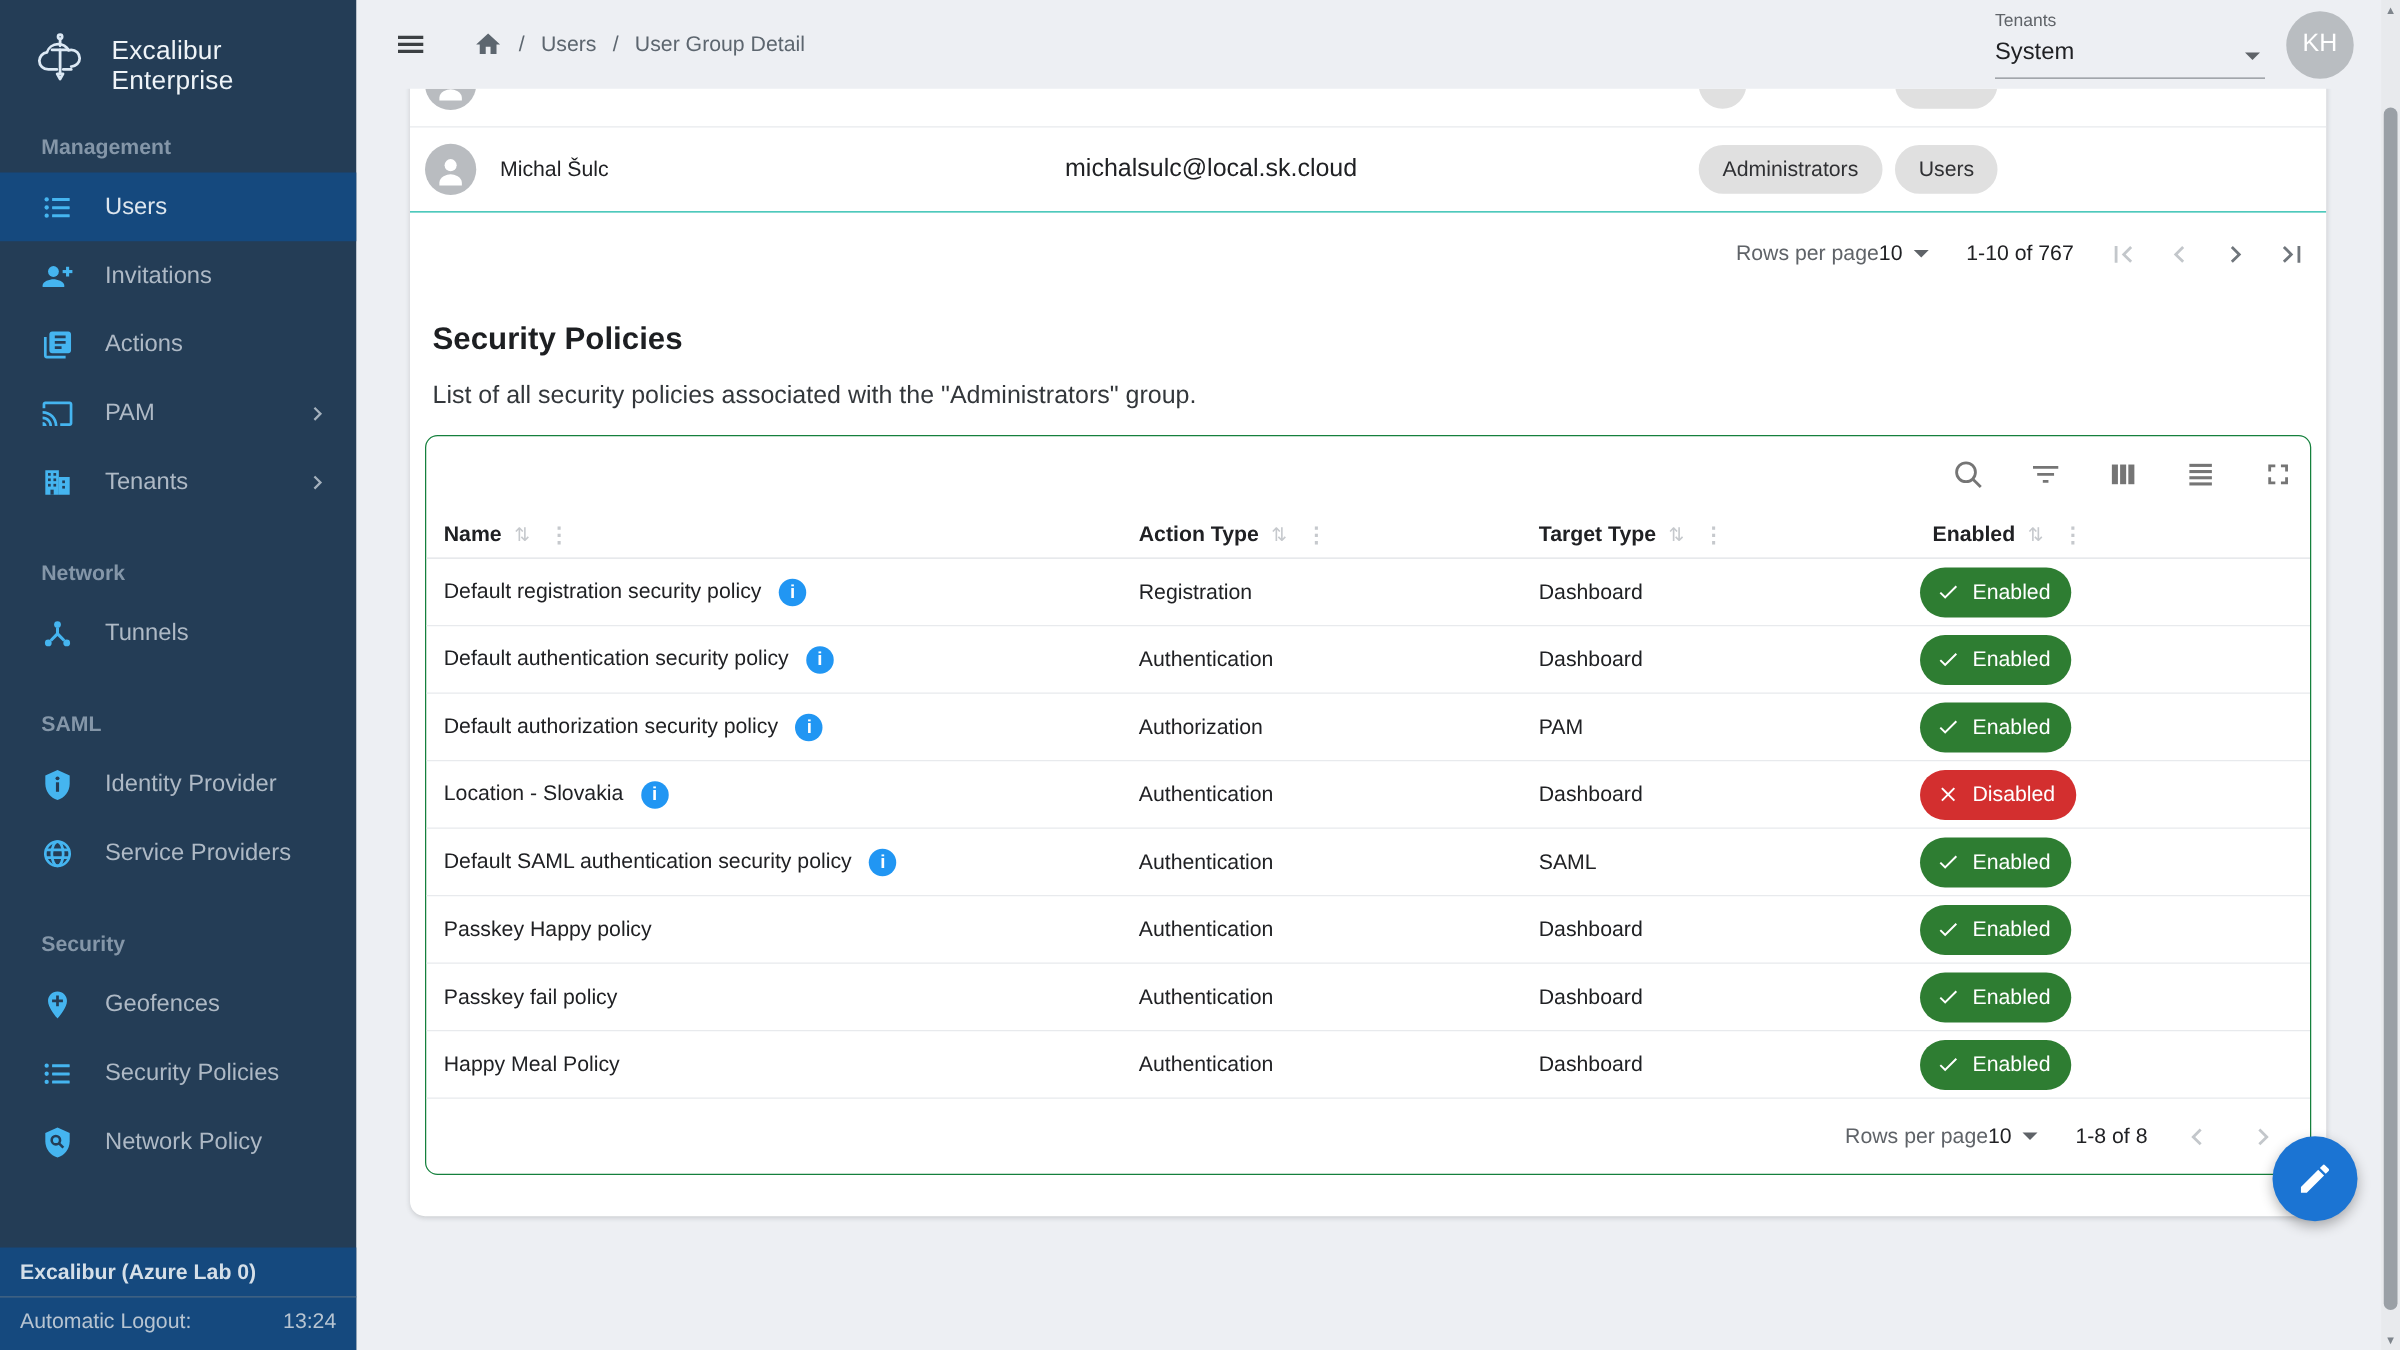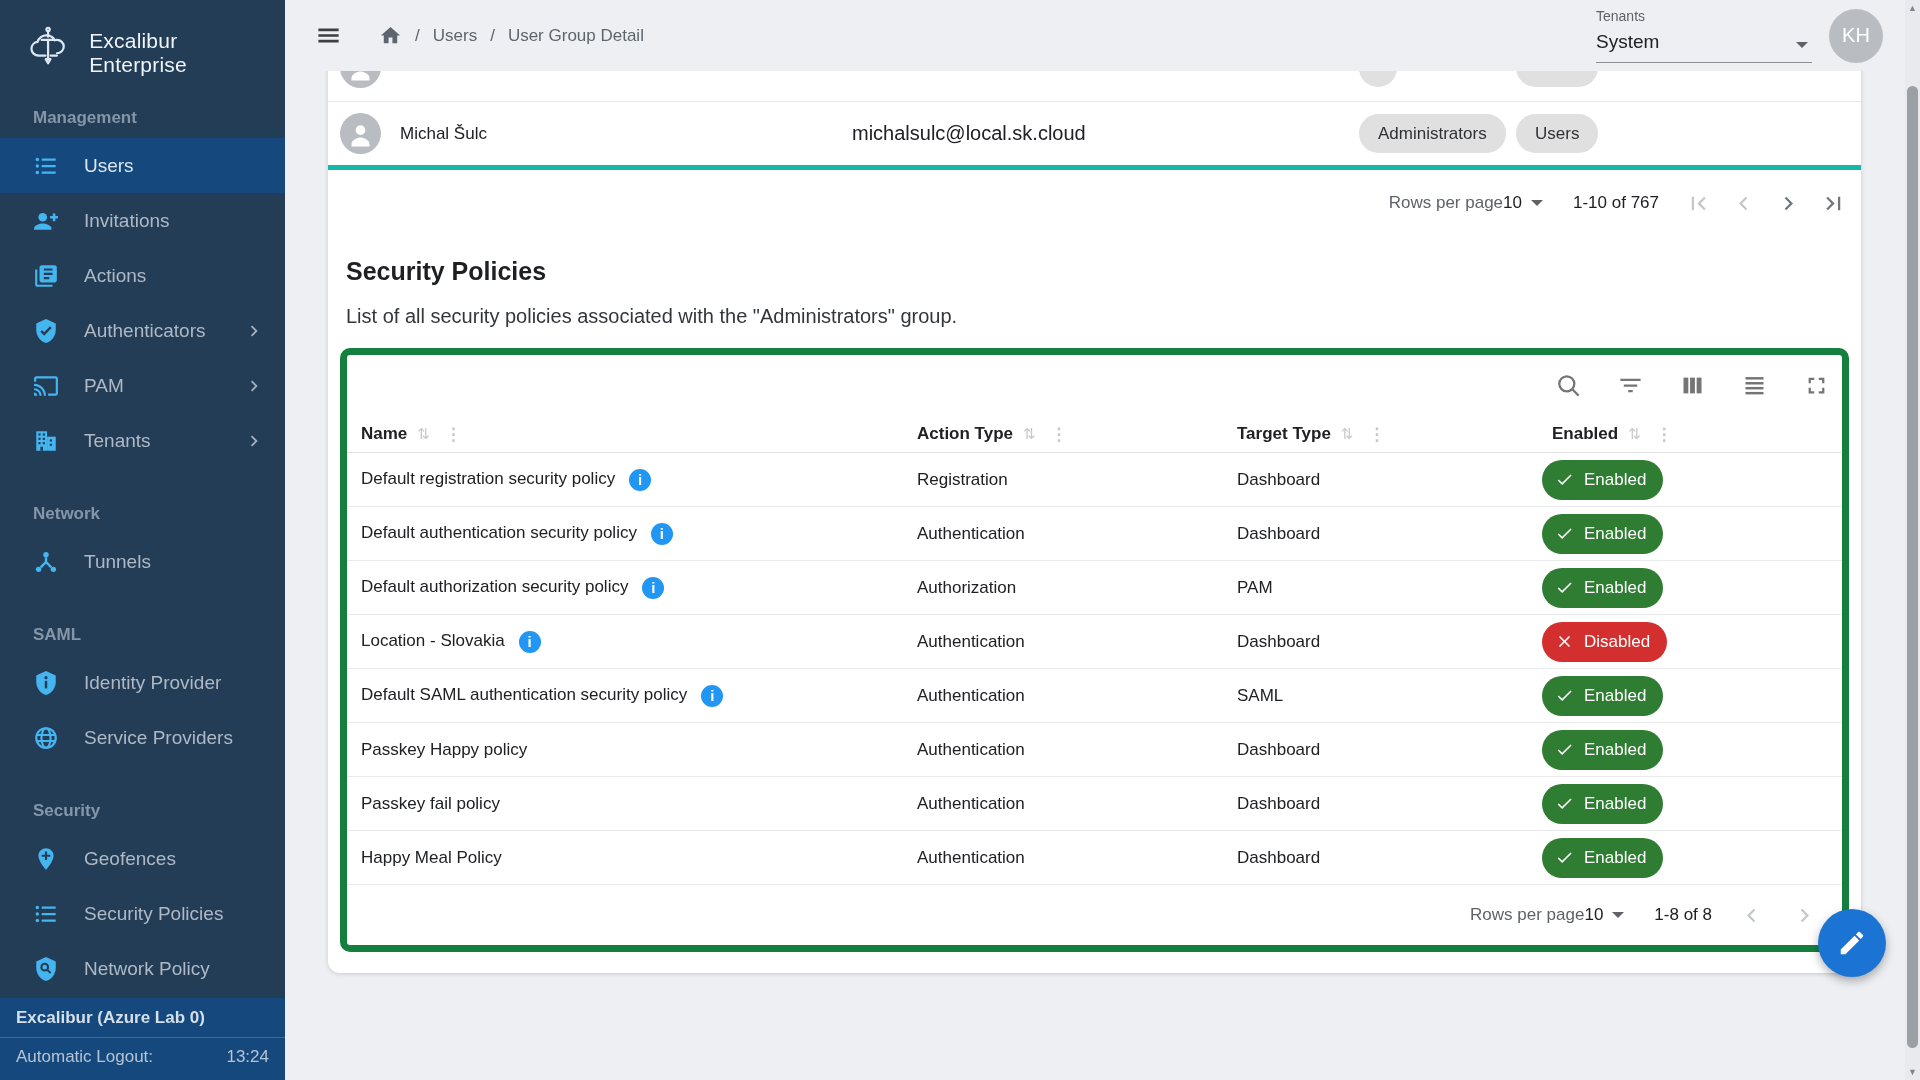--- a/index.html
+++ b/index.html
@@ -51,40 +51,40 @@
   .scroll-arrow.up{top:0}.scroll-arrow.down{bottom:0}
   .scroll-thumb{position:absolute;left:2px;width:11px;top:86px;height:962px;background:#9aa0a6;border-radius:6px}
 
   
   .main{position:absolute;left:285px;top:0;right:15px;bottom:0}
   .paper{position:absolute;left:43px;top:41px;width:1533px;height:932px;background:#fff;border-radius:12px;box-shadow:0 1px 4px rgba(60,64,67,.20);overflow:hidden}
 
   .partial-row{height:31px;margin-top:30px;overflow:hidden;border-bottom:1px solid #e8eaed;position:relative}
   .partial-row .user-row{transform:translateY(-37px)}
   .user-row{height:67px;position:relative;display:flex;align-items:center}
-  .user-row.main-user{height:68px;border-bottom:5px solid #14b8a6}
+  .user-row.main-user{height:68px;border-bottom:1px solid #14b8a6}
   .user-avatar{position:absolute;left:12px;width:41px;height:41px;border-radius:50%;background:#b9bcc0;overflow:hidden}
   .user-avatar span{position:absolute;left:7px;top:7px;width:27px;height:27px;color:#fff}
   .user-name{position:absolute;left:72px;font-size:17px}
   .user-email{position:absolute;left:524px;font-size:20px}
   .chip{position:absolute;height:39px;border-radius:20px;background:var(--chip-bg);color:#303134;font-size:17px;display:flex;align-items:center;padding:0 19px;white-space:nowrap}
 
   .pagination{display:flex;align-items:center;justify-content:flex-end;height:66px;padding-right:14px;color:#5f6368;font-size:17px}
   .pag-rpp{display:flex;align-items:center;cursor:pointer}
   .pag-rpp .rpp-value{color:#202124;}
   .pag-rpp .caret-down{margin-left:9px;border-top-color:#5f6368}
   .pag-range{color:#202124;margin:0 26px 0 30px}
   .pag-icons{display:flex;align-items:center;gap:18px}
   .pg-btn{width:27px;height:27px;color:#70767c;cursor:pointer}
   .pg-btn.disabled{color:#c3c7cb}
 
   .section-title{margin:21px 0 0 18px;font-size:25px;color:#1d1f22}
   .section-desc{margin:19px 1px 0 18px;font-size:20px;color:#33373b}
 
-  .table-card{margin:20px 12px 0;border:7px solid #15803d;border-radius:10px;overflow:hidden}
+  .table-card{margin:20px 12px 0;border:1px solid #15803d;border-radius:10px;overflow:hidden}
   .dg-toolbar{height:60px;display:flex;align-items:center;justify-content:flex-end;gap:35px;padding-right:12px}
   .tb-btn{width:27px;height:27px;color:#757575;cursor:pointer}
   .dg-header{height:38px;position:relative;border-bottom:1px solid #e0e2e6}
   .dg-col{position:absolute;top:50%;transform:translateY(-50%);display:flex;align-items:center;font-size:17px;font-weight:700;color:#202124}
   .sort-glyph{margin-left:10px;color:#c6c9cd;font-size:15px;font-weight:400;cursor:pointer}
   .kebab{margin-left:15px;color:#c6c9cd;font-size:17px;font-weight:700;cursor:pointer}
   .dg-row{height:54px;position:relative;border-bottom:1px solid #e8eaed}
   .dg-cell{position:absolute;top:50%;transform:translateY(-50%);font-size:17px;color:#202124;display:flex;align-items:flex-start;white-space:nowrap}
   .info-badge{width:22px;height:22px;border-radius:50%;background:var(--info-blue);color:#fff;font-size:15px;font-weight:700;display:flex;align-items:center;justify-content:center;margin-left:14px;cursor:pointer}
   .status-badge{position:absolute;left:1195px;top:50%;transform:translateY(-50%);height:40px;border-radius:20px;display:flex;align-items:center;gap:10px;padding:0 17px 0 13px;color:#fff;font-size:17px;cursor:pointer}
@@ -135,30 +135,20 @@
             <rect x="15.8" y="7.4" width="7.2" height="2.3"></rect>
             <rect x="18.3" y="5" width="2.3" height="7.2"></rect>
           </svg></span>
         <span class="nav-label">Invitations</span>
       </div>
       <div class="nav-item">
         <span class="nav-icon"><svg viewBox="0 0 24 24" fill="currentColor">
             <path d="M20 2H8c-1.1 0-2 .9-2 2v12c0 1.1.9 2 2 2h12c1.1 0 2-.9 2-2V4c0-1.1-.9-2-2-2zm-2 5H10V5h8v2zm0 4H10V9h8v2zm-3 4h-5v-2h5v2zM4 6H2v14c0 1.1.9 2 2 2h14v-2H4V6z"></path>
           </svg></span>
         <span class="nav-label">Actions</span>
-      </div>
-      <div class="nav-item">
-        <span class="nav-icon"><svg viewBox="0 0 24 24" fill="currentColor">
-            <path d="M12 1 3 5v6c0 5.5 3.8 10.7 9 12 5.2-1.3 9-6.5 9-12V5l-9-4z"></path>
-            <path d="M10.3 16.3 6.8 12.8l1.6-1.6 1.9 1.9 5.3-5.4 1.6 1.6z" fill="#243d56"></path>
-          </svg></span>
-        <span class="nav-label">Authenticators</span>
-        <span class="nav-chevron"><svg viewBox="0 0 24 24" fill="currentColor">
-            <path d="M10 6 8.6 7.4 13.2 12l-4.6 4.6L10 18l6-6z"></path>
-          </svg></span>
       </div>
       <div class="nav-item">
         <span class="nav-icon"><svg viewBox="0 0 24 24" fill="currentColor">
             <path d="M1 18v3h3c0-1.7-1.3-3-3-3zM1 14v2c2.8 0 5 2.2 5 5h2c0-3.9-3.1-7-7-7zM1 10v2c5 0 9 4 9 9h2c0-6.1-4.9-11-11-11zM21 3H3C1.9 3 1 3.9 1 5v3h2V5h18v14h-7v2h7c1.1 0 2-.9 2-2V5c0-1.1-.9-2-2-2z"></path>
           </svg></span>
         <span class="nav-label">PAM</span>
         <span class="nav-chevron"><svg viewBox="0 0 24 24" fill="currentColor">
             <path d="M10 6 8.6 7.4 13.2 12l-4.6 4.6L10 18l6-6z"></path>
           </svg></span>
       </div>

